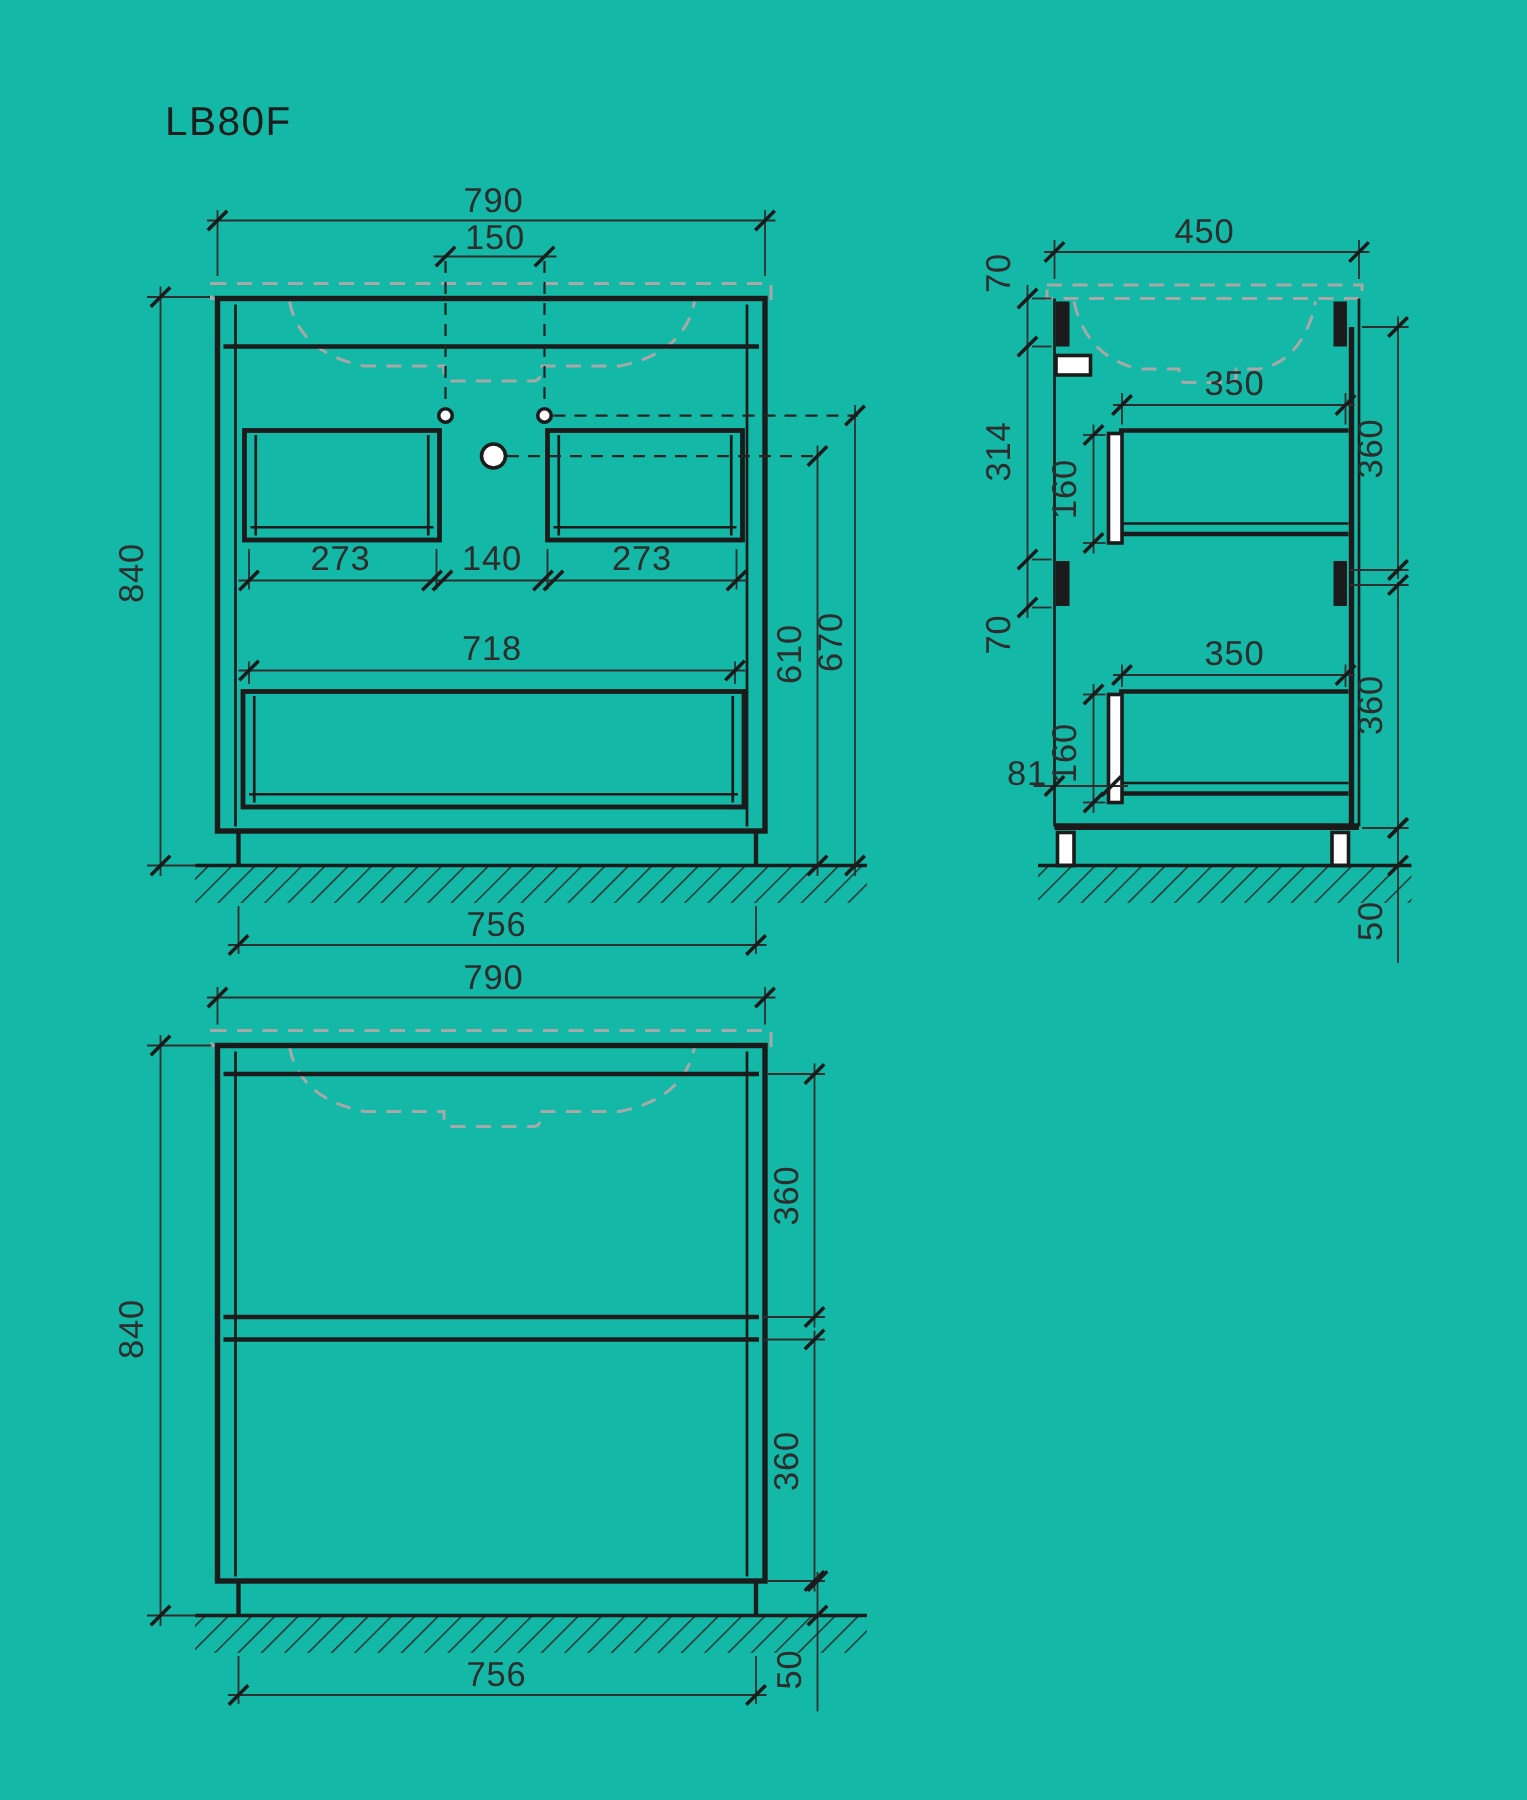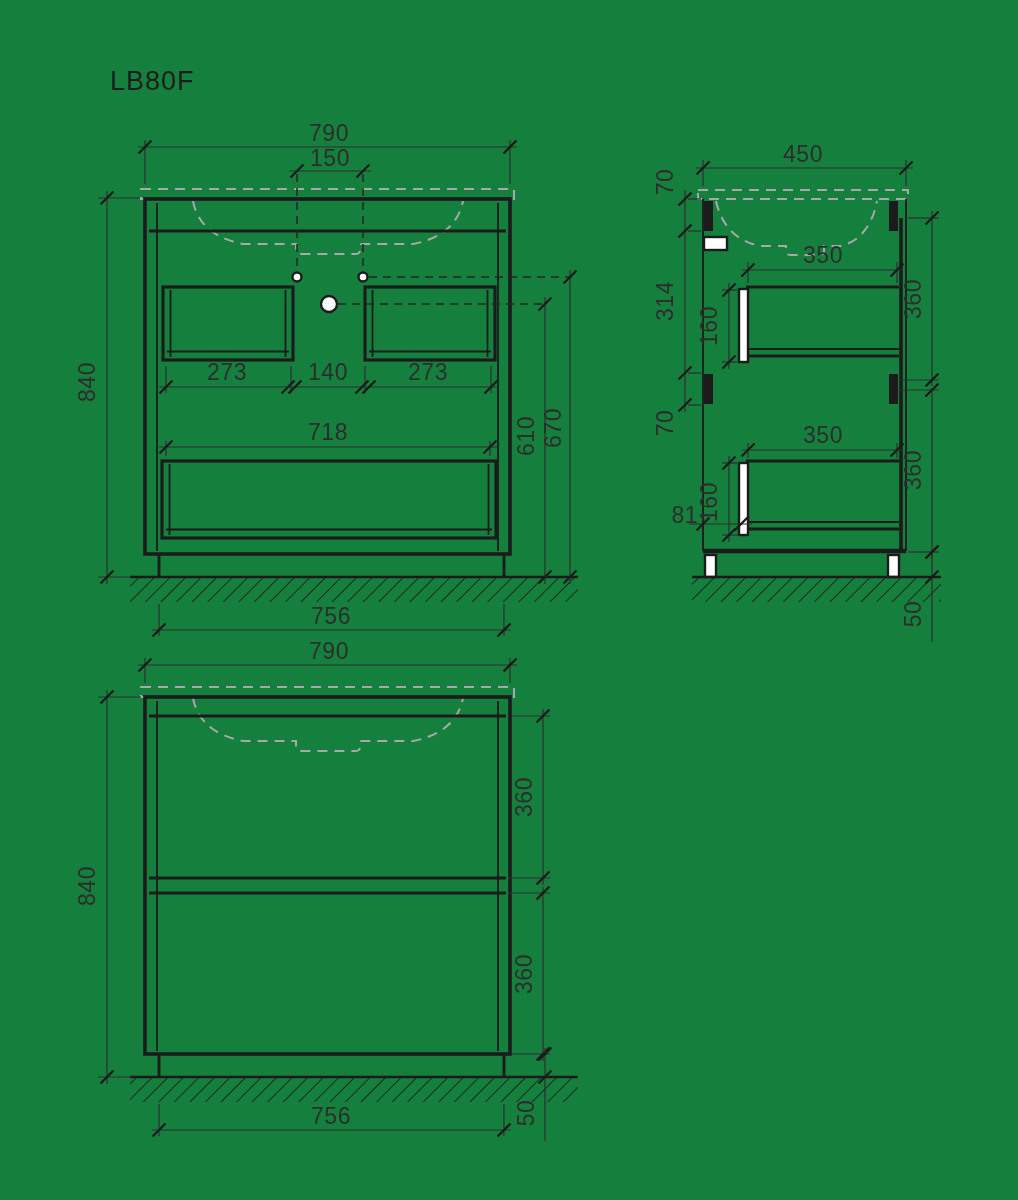--- a/index.html
+++ b/index.html
@@ -1,16 +1,16 @@
 <!DOCTYPE html>
 <html><head>
 <meta charset="utf-8">
 <style>
   html,body{margin:0;padding:0;background:#ffffff;}
-  #canvas{position:relative;width:1018px;height:1200px;background:#15803d;overflow:hidden;
+  #canvas{position:relative;width:1018px;height:1200px;background:#14b8a6;overflow:hidden;
           font-family:"Liberation Sans", sans-serif;}
   svg{display:block}
   .ln{stroke:#1b1b1b;fill:none}
   .w45{stroke-width:4.5}
   .w4{stroke-width:3.6}
   .w3{stroke-width:2.9}
   .w2{stroke-width:1.8}
   .dim{stroke:#2e2e2e;stroke-width:1.2;fill:none}
   .dashg{stroke:#a8a8a8;stroke-width:2;stroke-dasharray:10 7;fill:none}
   .dashb{stroke:#242424;stroke-width:1.5;stroke-dasharray:8 6;fill:none}

